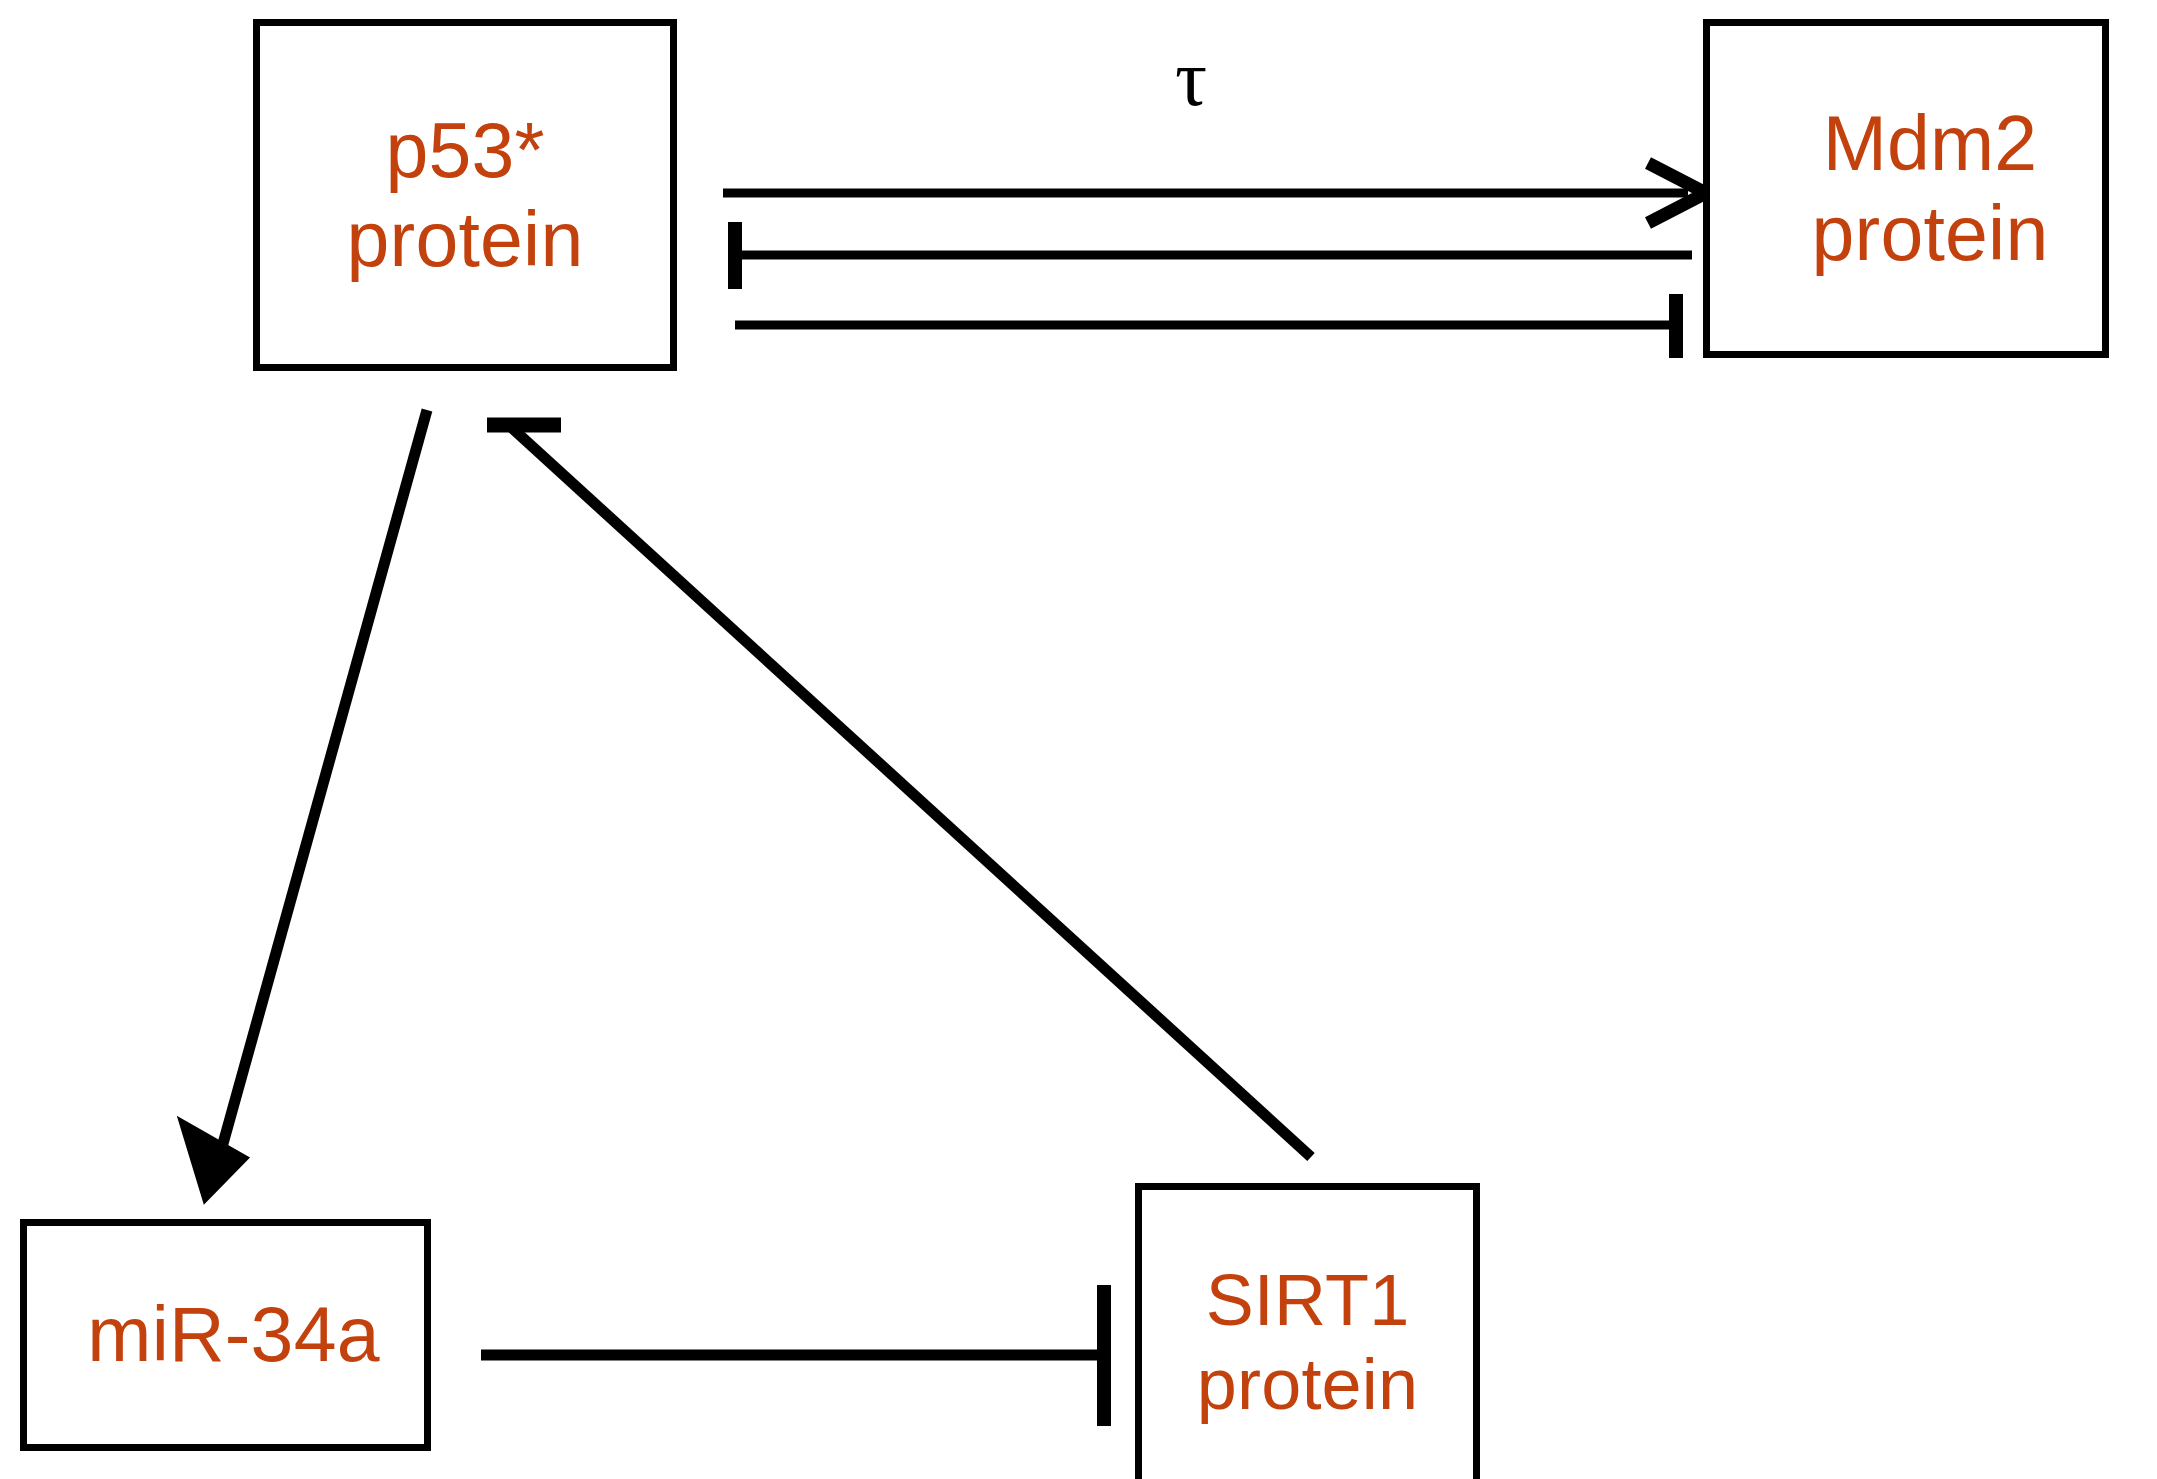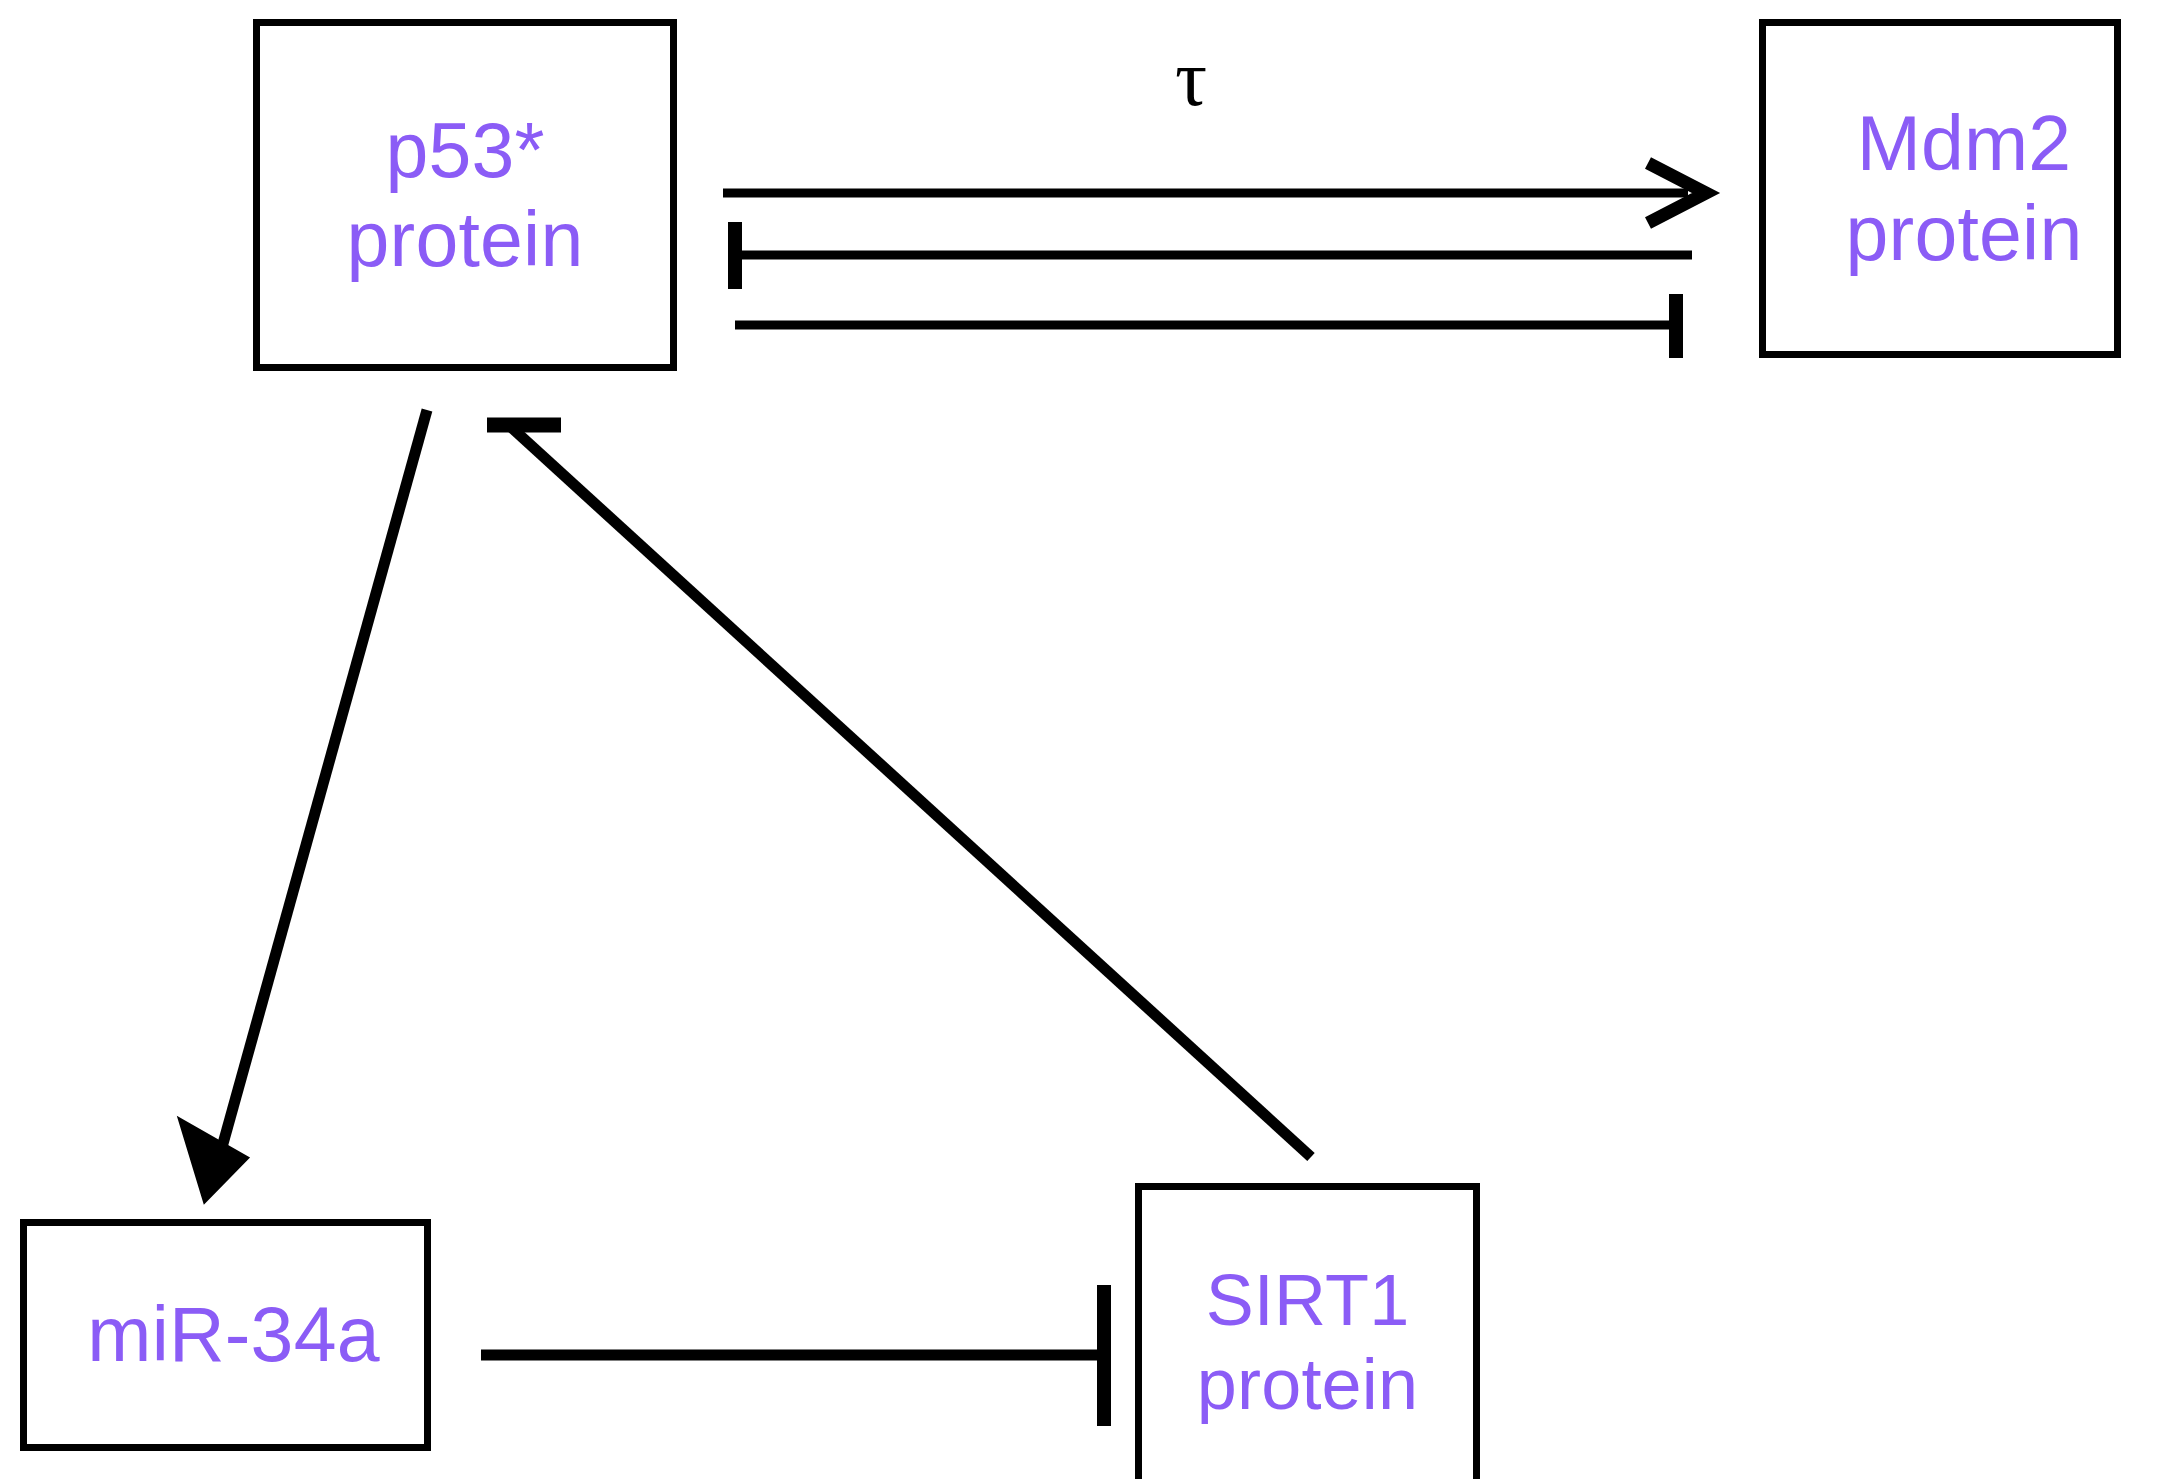--- a/index.html
+++ b/index.html
@@ -27,40 +27,40 @@
   }
   .node-box {
     position: absolute;
     box-sizing: border-box;
     background: #ffffff;
     border: 7px solid #000000;
     display: flex;
     flex-direction: column;
     align-items: center;
     justify-content: center;
-    color: #8b5cf6;
+    color: #c2410c;
     line-height: 1.16;
     text-align: center;
     letter-spacing: 0.2px;
   }
   .node-line {
     display: block;
     white-space: nowrap;
   }
   #node-p53 {
     left: 253px;
     top: 19px;
     width: 424px;
     height: 352px;
     font-size: 77px;
   }
   #node-mdm2 {
-    left: 1759px;
+    left: 1703px;
     top: 19px;
-    width: 362px;
+    width: 406px;
     height: 339px;
     font-size: 77px;
     padding-left: 48px;
   }
   #node-mir34a {
     left: 20px;
     top: 1219px;
     width: 411px;
     height: 232px;
     font-size: 77px;

